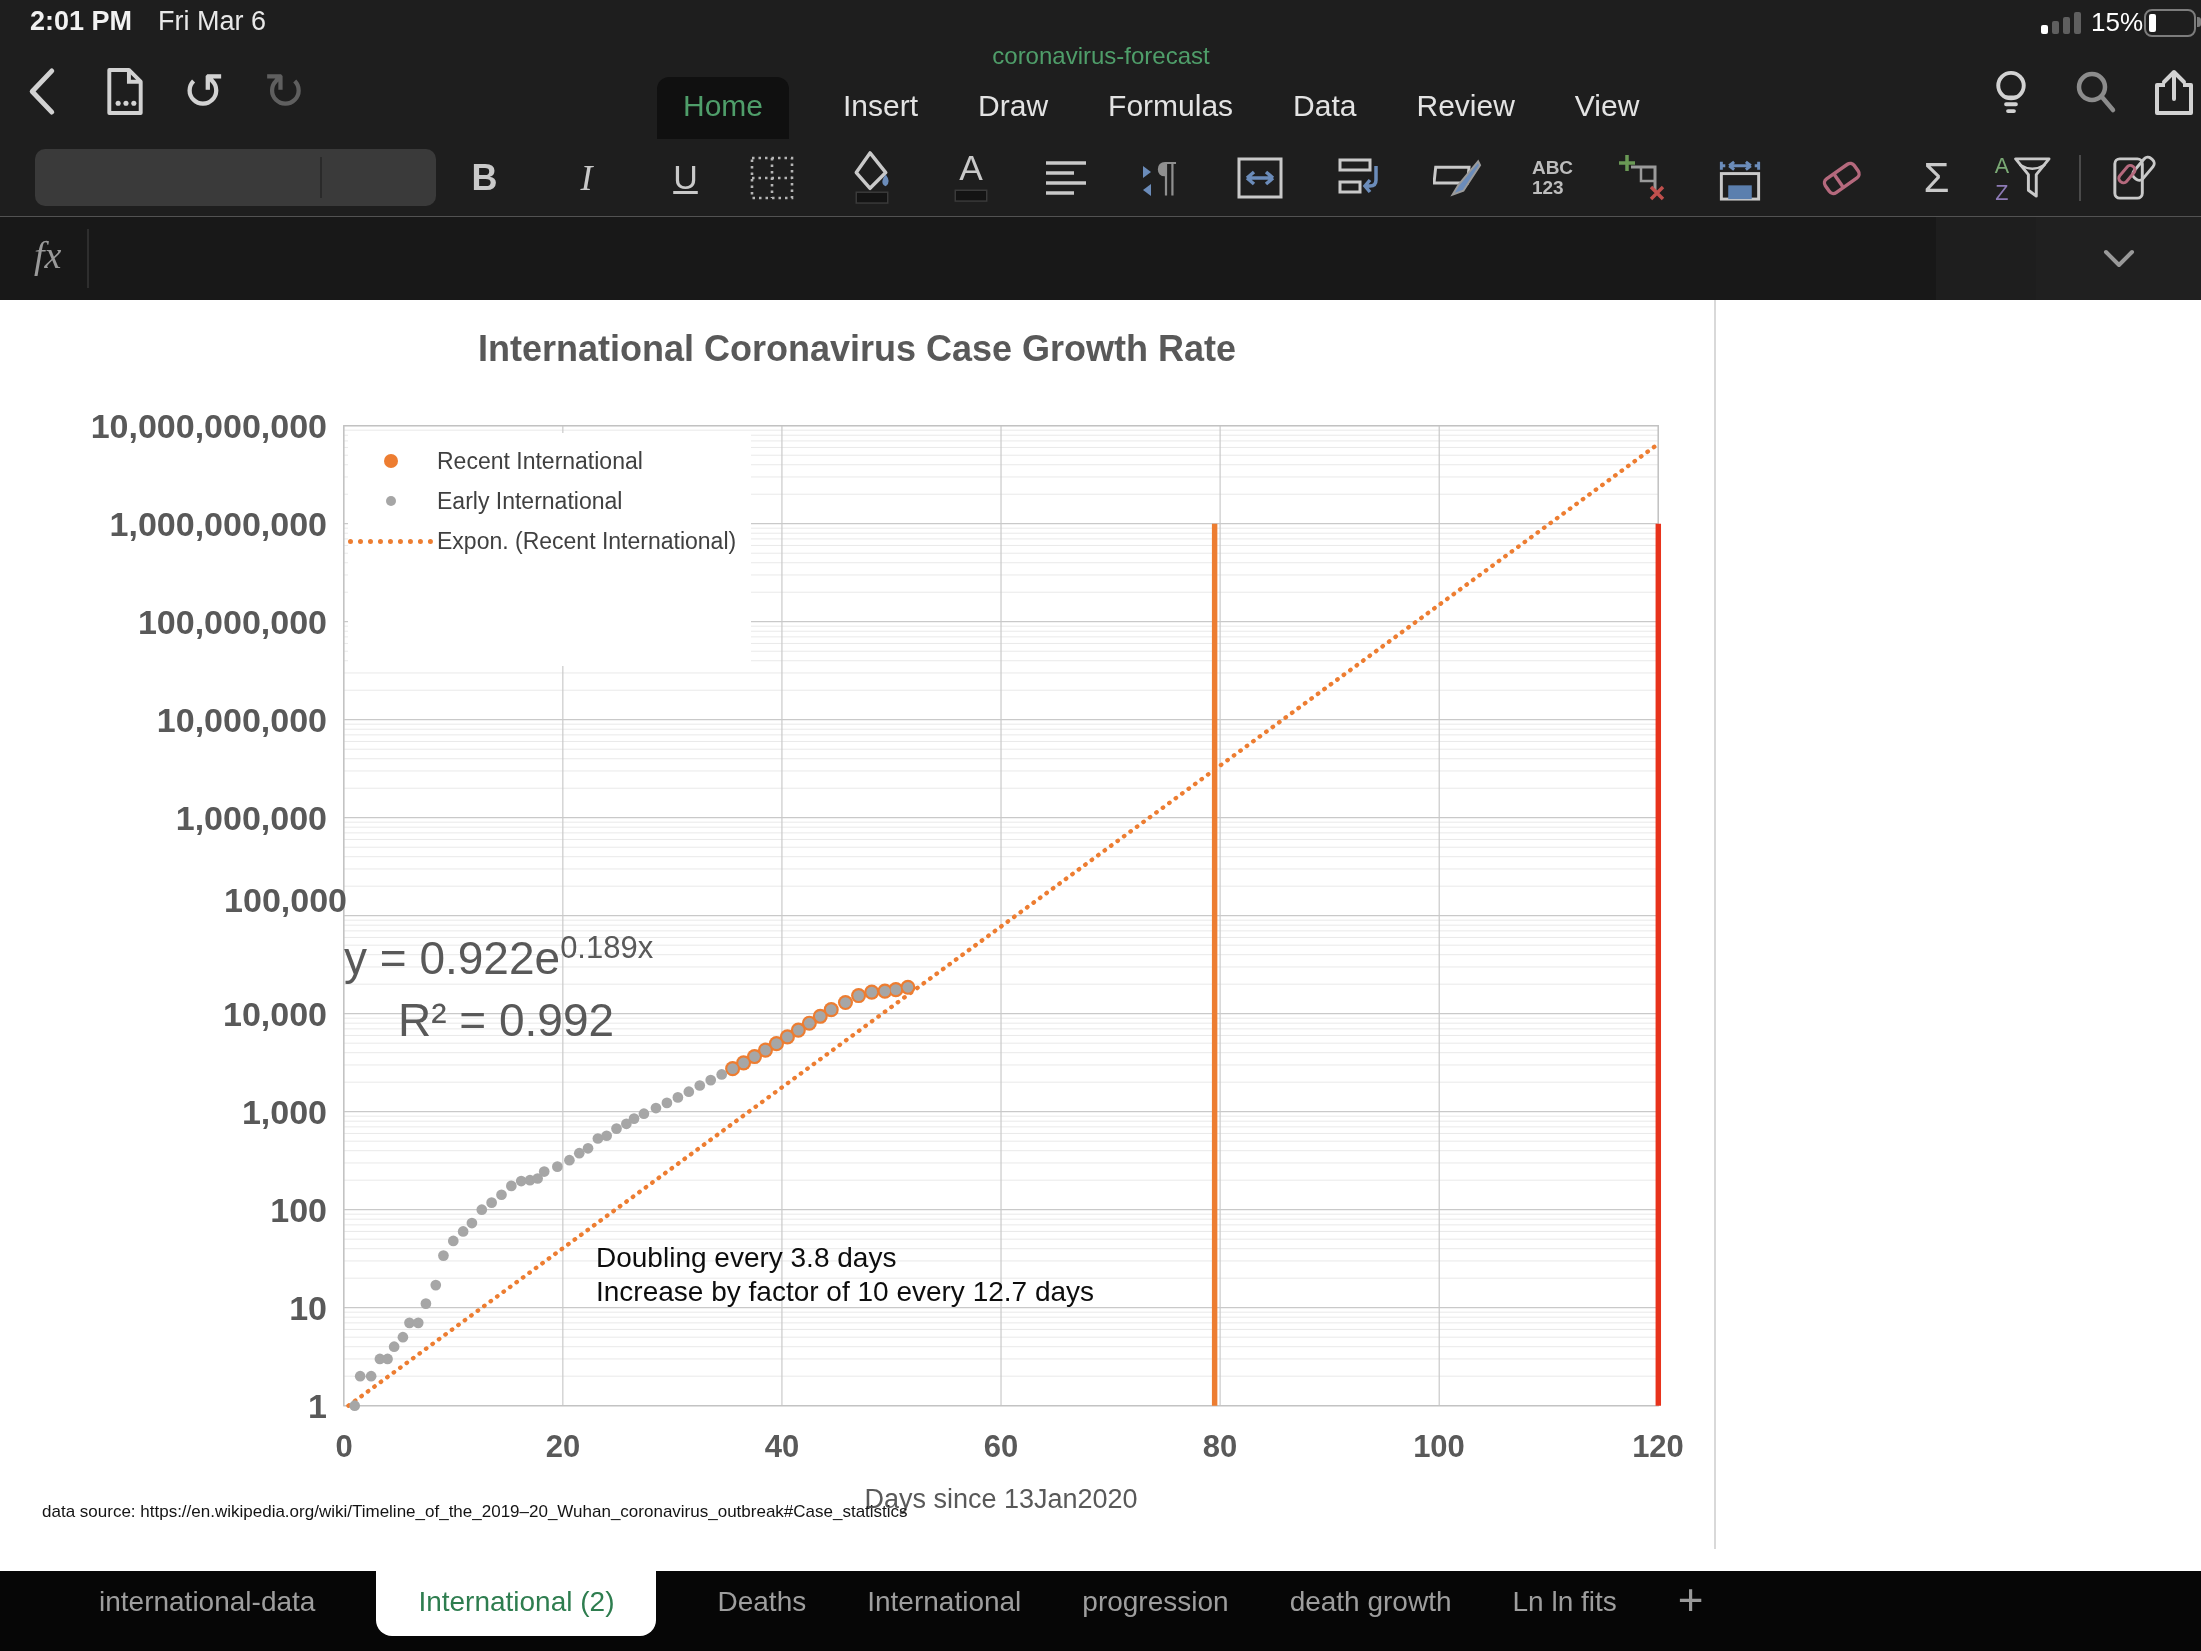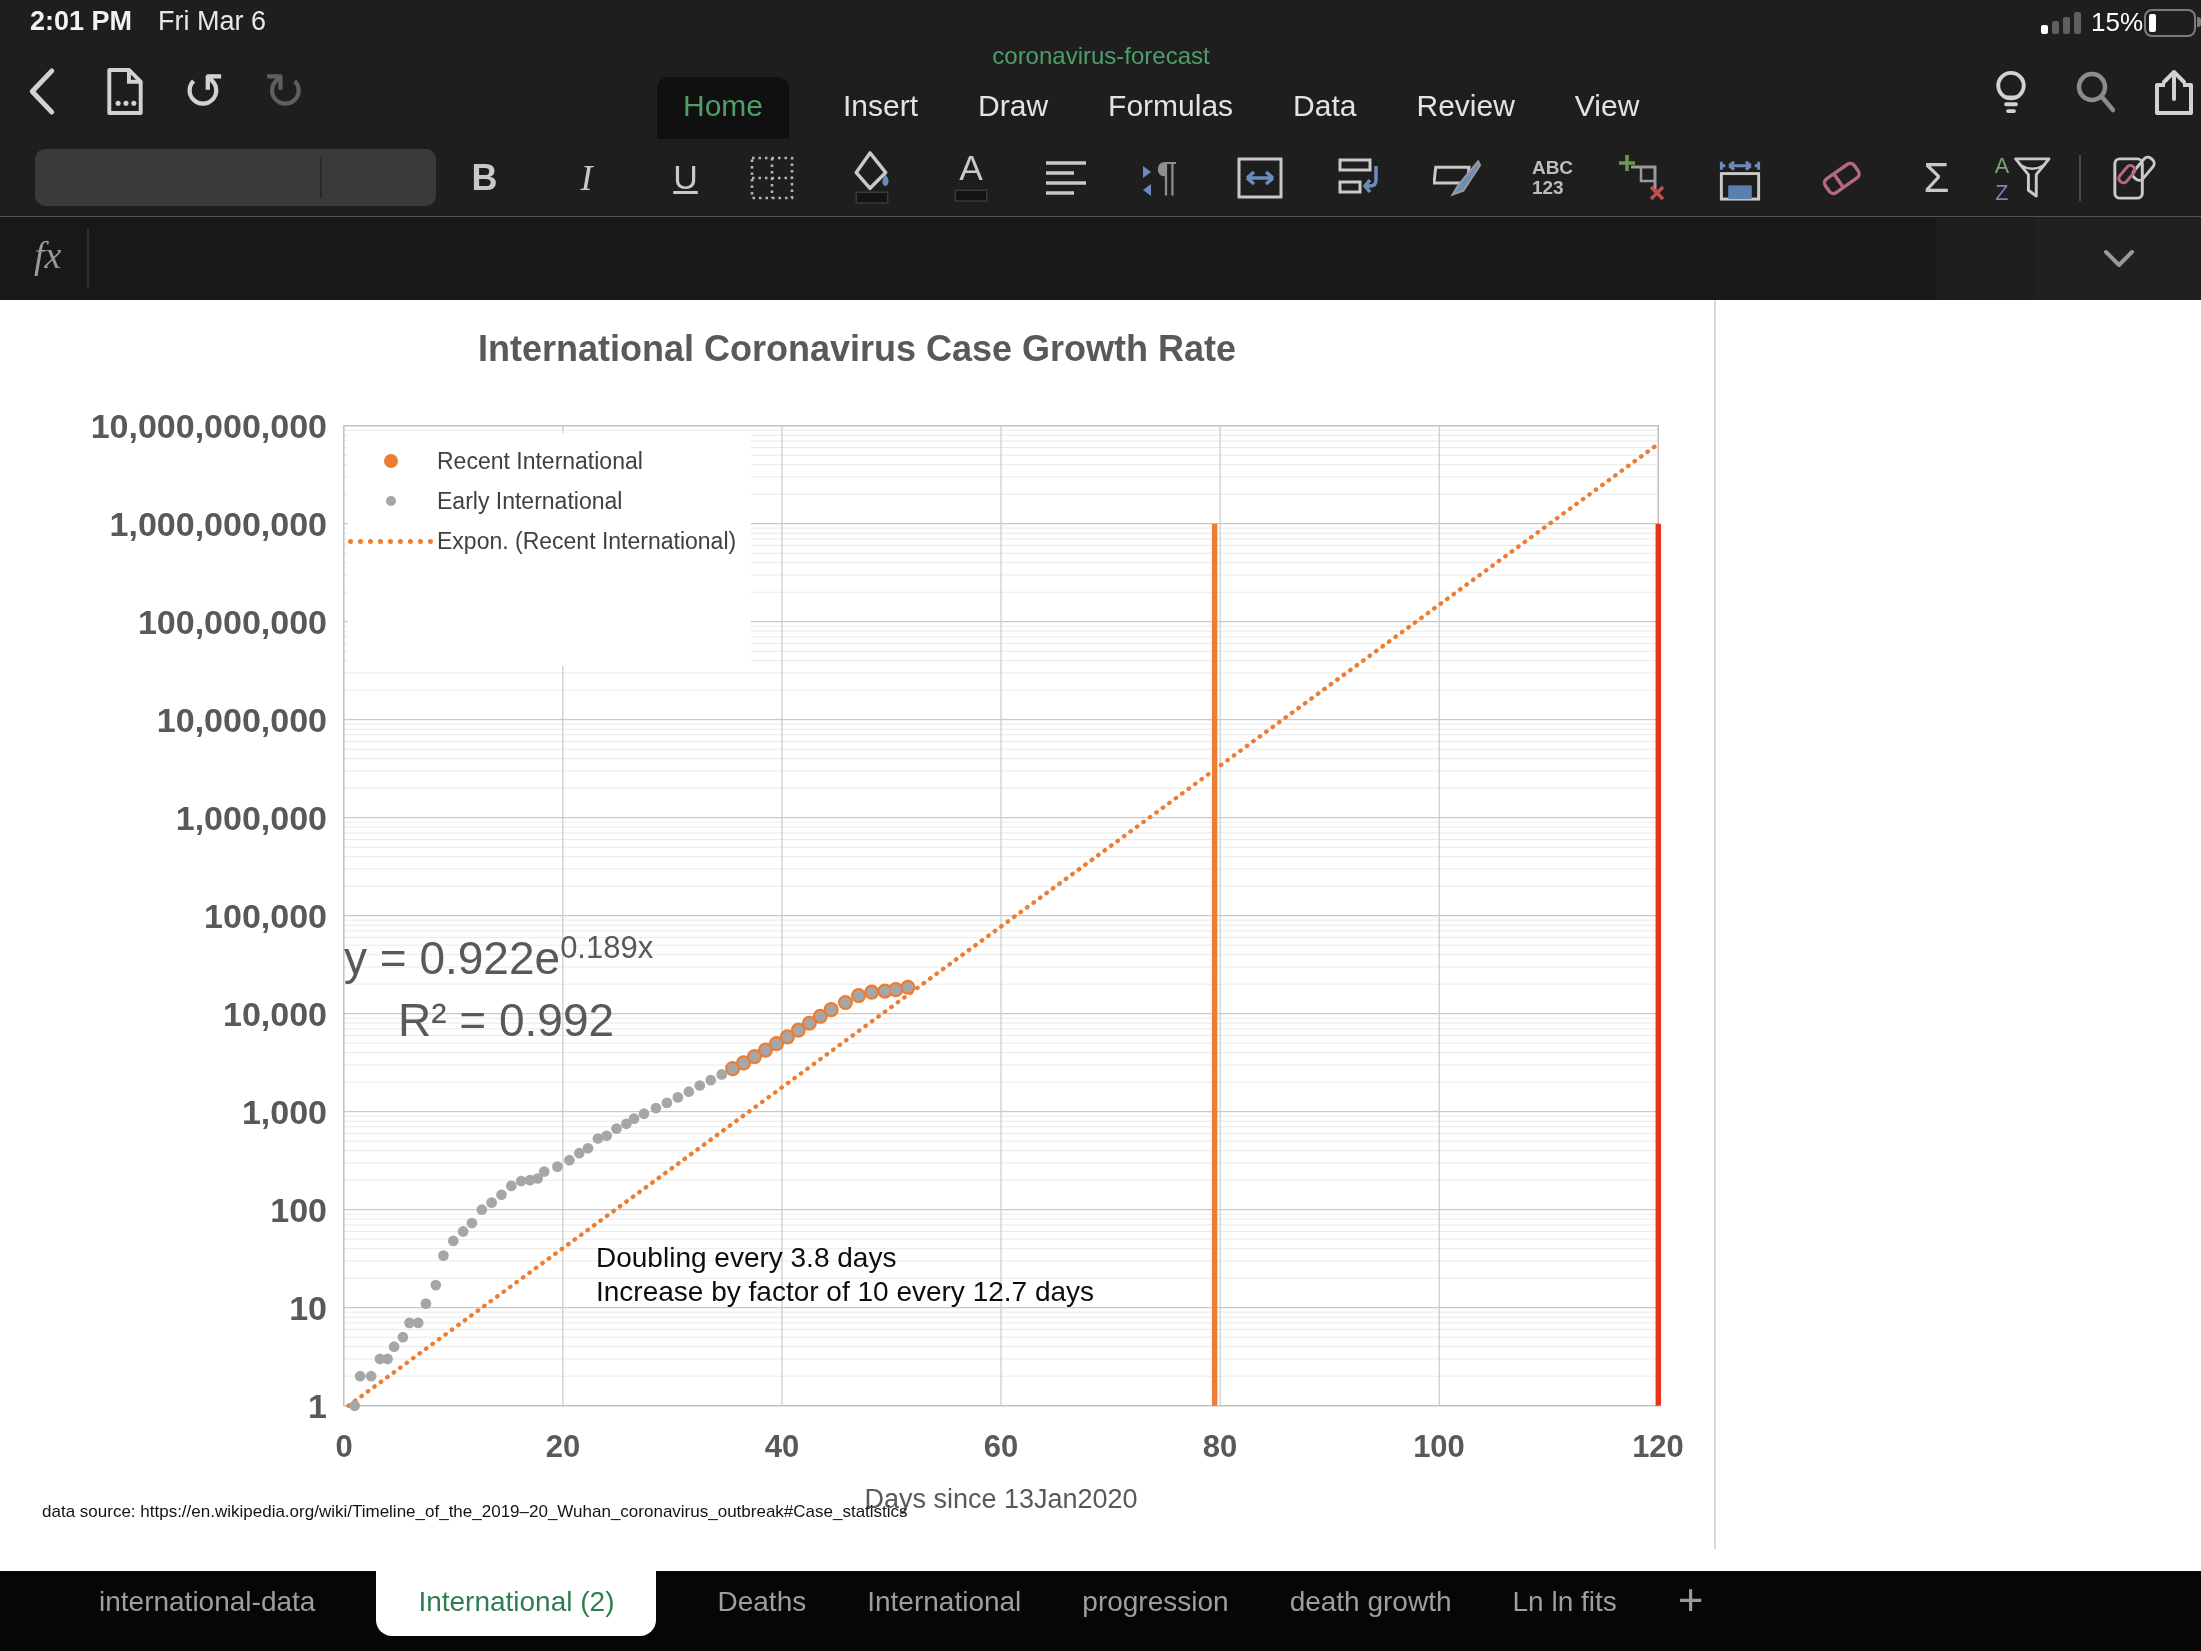--- a/index.html
+++ b/index.html
@@ -441,21 +441,21 @@
         <circle cx="916.9333333333333" cy="694.3182185224263" r="5.4" fill="#A6A6A6"></circle>
       </svg>
     <div class="colline"></div>
     <div class="chart-title">International Coronavirus Case Growth Rate</div>
     <div id="yticks">
         <div class="ytick" style="top: 106px;">10,000,000,000</div>
         <div class="ytick" style="top: 204px;">1,000,000,000</div>
         <div class="ytick" style="top: 302px;">100,000,000</div>
         <div class="ytick" style="top: 400px;">10,000,000</div>
         <div class="ytick" style="top: 498px;">1,000,000</div>
-        <div class="ytick" style="top: 596px;">100,000</div>
+        <div class="ytick" style="top: 580px; padding-left: 20px;">100,000</div>
         <div class="ytick" style="top: 694px;">10,000</div>
         <div class="ytick" style="top: 792px;">1,000</div>
         <div class="ytick" style="top: 890px;">100</div>
         <div class="ytick" style="top: 988px;">10</div>
         <div class="ytick" style="top: 1086px;">1</div>
       </div>
     <div id="xticks">
         <div class="xtick" style="left: 344px;">0</div>
         <div class="xtick" style="left: 563px;">20</div>
         <div class="xtick" style="left: 782px;">40</div>

